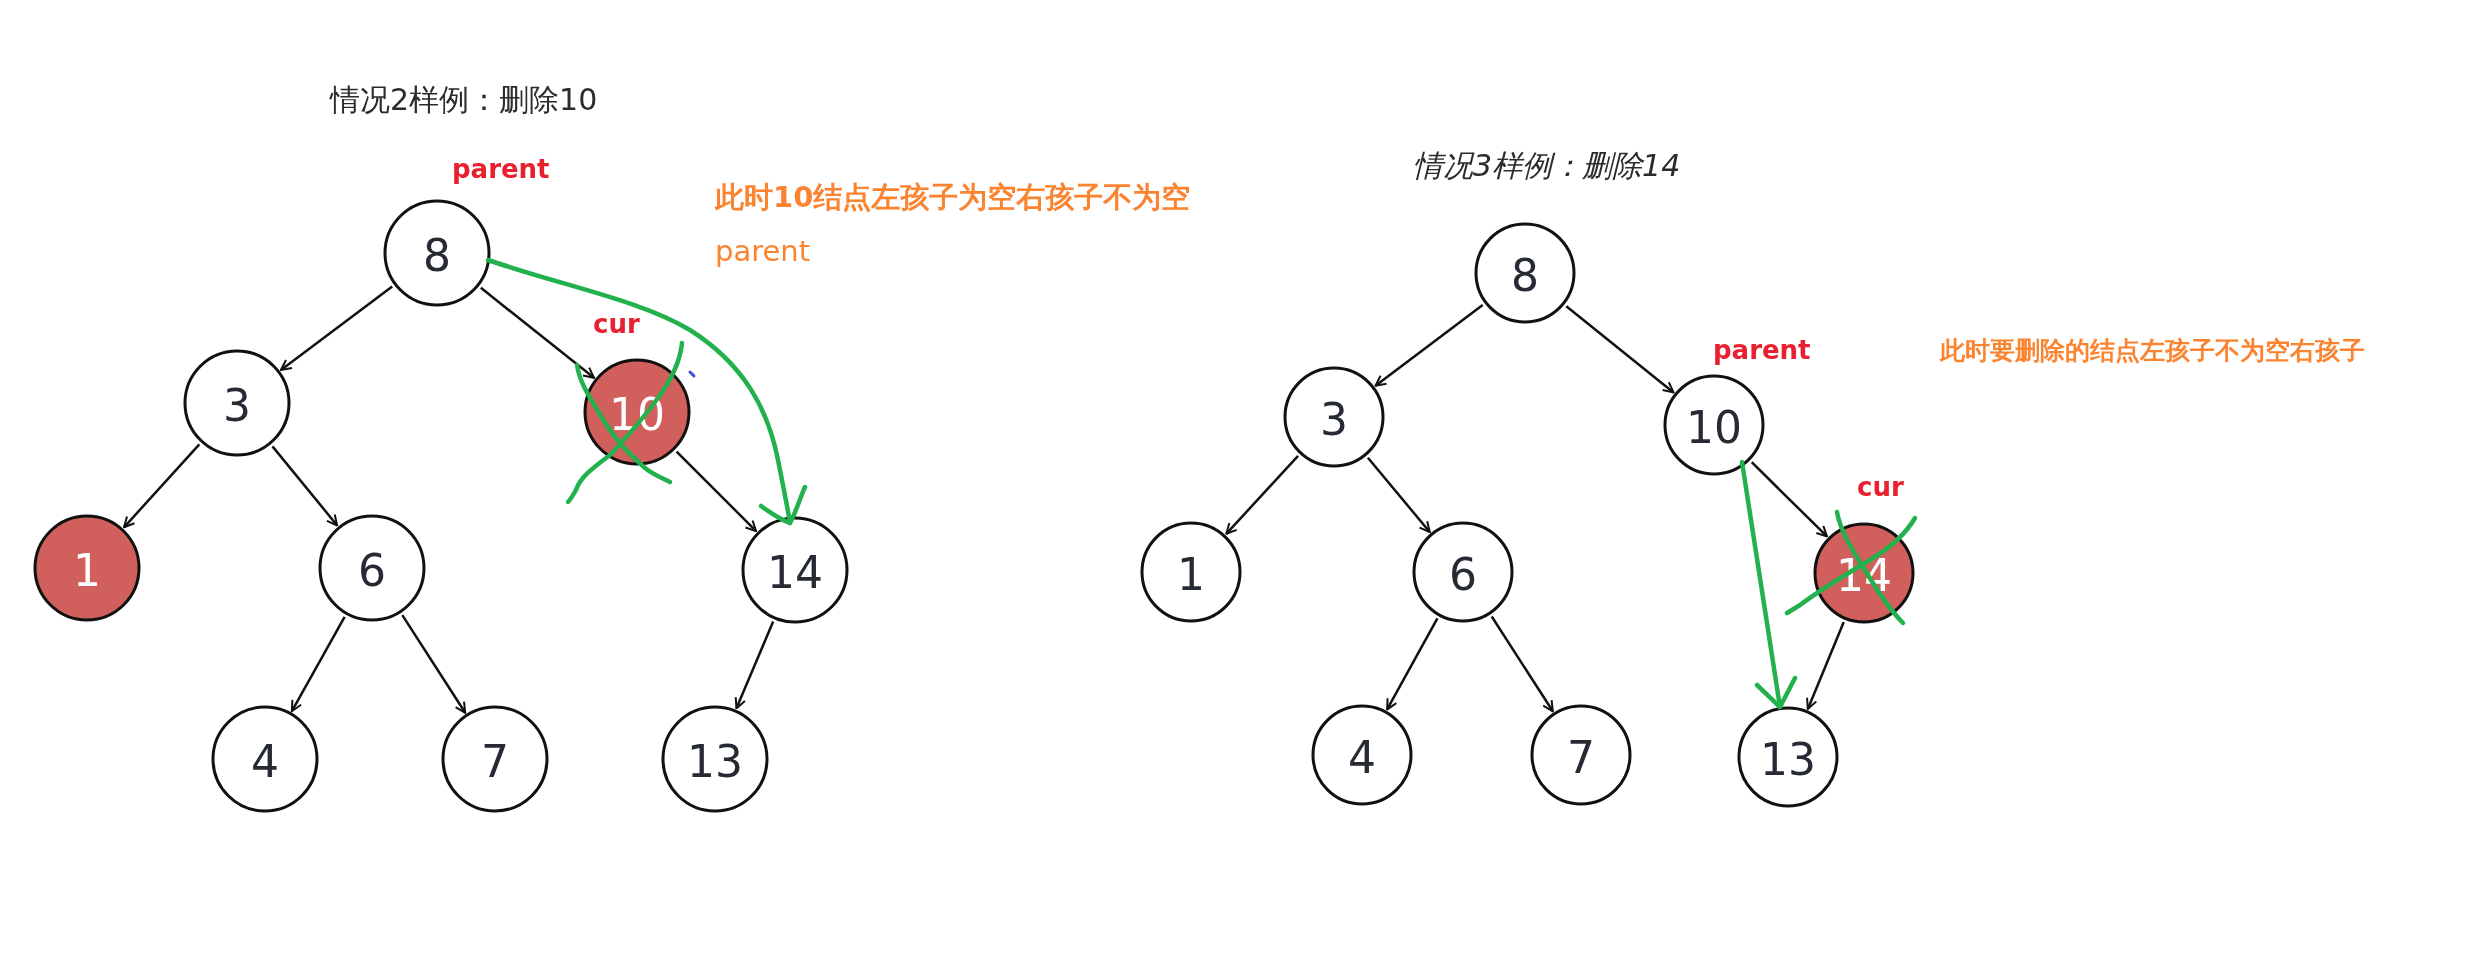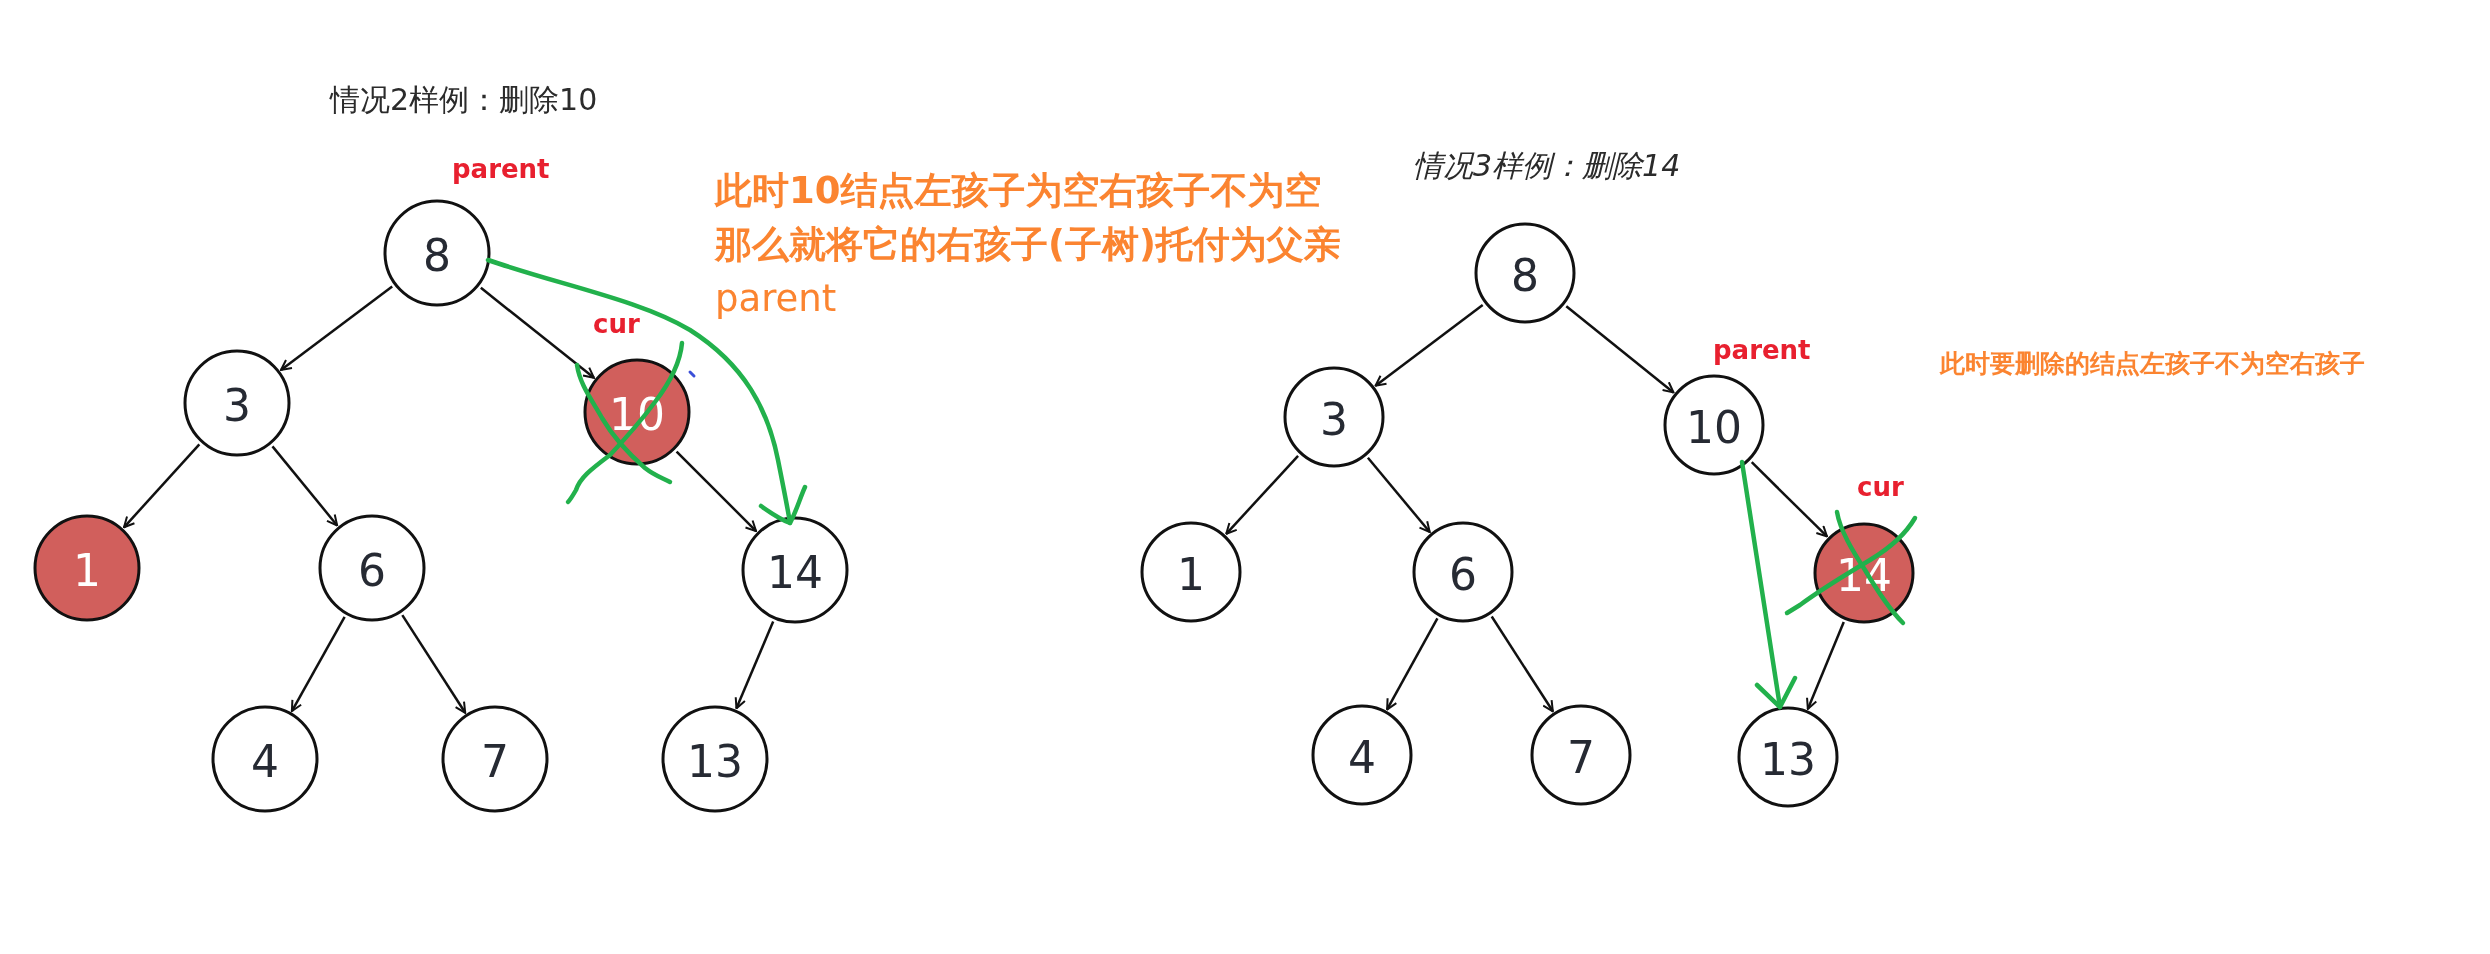--- a/index.html
+++ b/index.html
@@ -129,24 +129,23 @@
     <path d="M1742,462 L1780,707"></path>
     <path d="M1757,685 L1780,707 L1795,678"></path>
     <path d="M1837,512 C1840,530 1852,550 1865,570 C1878,592 1890,610 1903,623"></path>
     <path d="M1915,518 C1905,535 1890,548 1870,560 C1845,575 1820,590 1800,605 L1787,613"></path>
   </g>
 </svg>
 
 <div class="title" style="left:330px; top:80px;">情况2样例：删除10</div>
 <div class="label-red" style="left:452px; top:154px;">parent</div>
 <div class="label-red" style="left:593px; top:309px;">cur</div>
-<div class="note" style="left:715px; top:164px; font-size:37px; line-height:54px;">
+<div class="note" style="left:715px; top:170px; font-size:29px; line-height:54px;">
   <span class="line">此时10结点左孩子为空右孩子不为空</span>
-  <span class="line">那么就将它的右孩子(子树)托付为父亲</span>
   <span class="line" style="font-weight:normal;">parent</span>
 </div>
 
 <div class="title" style="left:1413px; top:146px;font-style:italic;">情况3样例：删除14</div>
 <div class="label-red" style="left:1713px; top:335px;">parent</div>
 <div class="label-red" style="left:1857px; top:472px;">cur</div>
-<div class="note" style="left:1940px; top:340px; font-size:25px; line-height:48px;">
+<div class="note" style="left:1940px; top:327px; font-size:25px; line-height:48px;">
   <span class="line">此时要删除的结点左孩子不为空右孩子</span>
 </div>
 
 </body></html>

